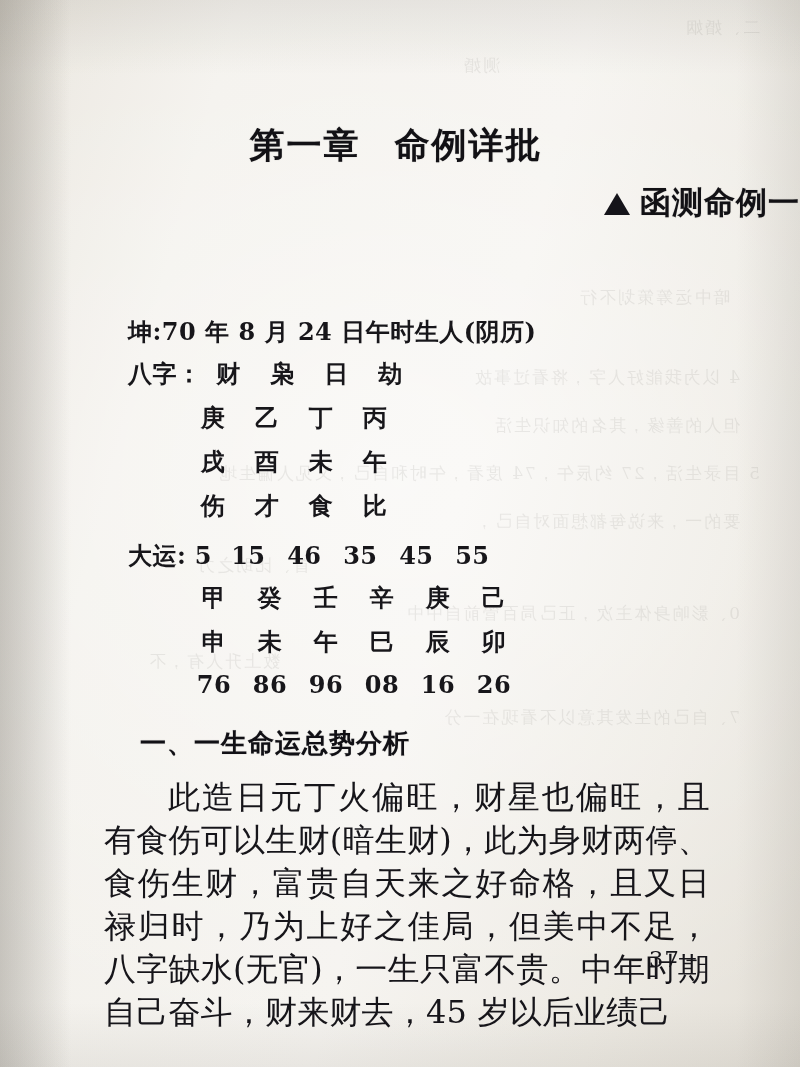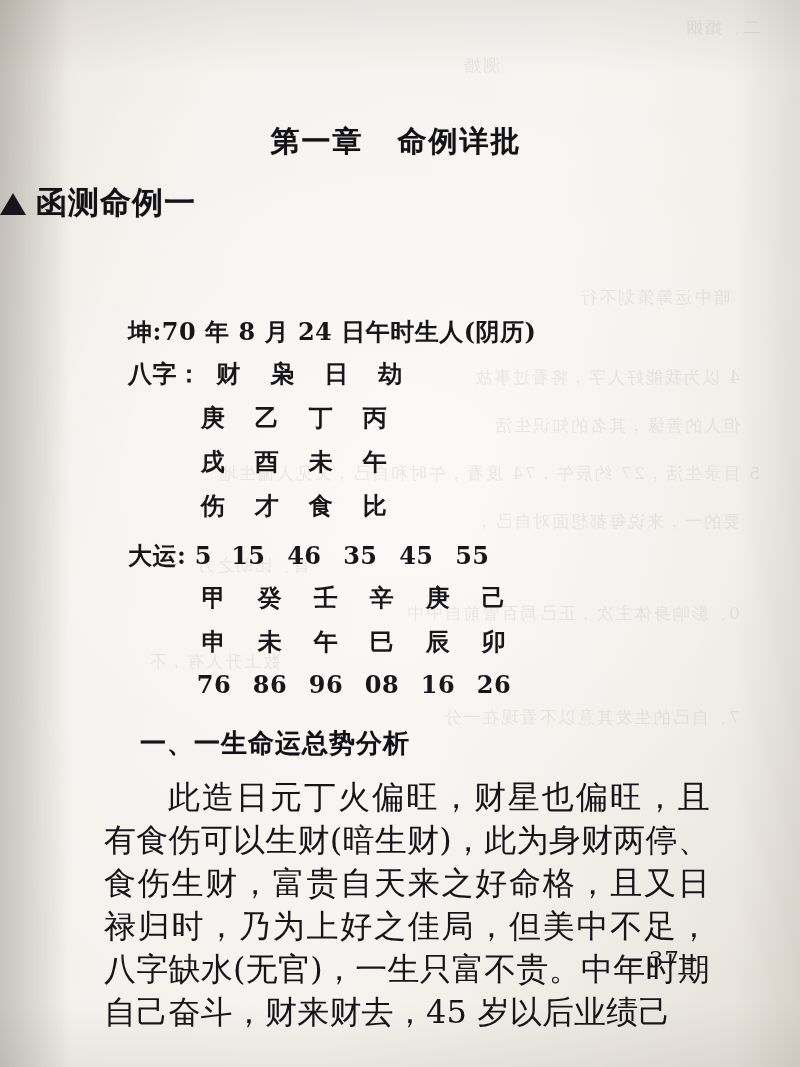--- a/index.html
+++ b/index.html
@@ -61,34 +61,34 @@
     top: 0;
     bottom: 0;
   }
 
   .chapter-title {
     position: absolute;
     top: 122px;
     left: 0;
     right: 8px;
     text-align: center;
-    font-size: 29px;
+    font-size: 35px;
     font-weight: bold;
     letter-spacing: 2px;
     color: #121115;
     text-shadow: 0 0 1px rgba(20,20,20,0.35);
   }
   .chapter-title .gap { display: inline-block; width: 34px; }
 
   .subtitle {
     position: absolute;
     top: 182px;
     left: 0;
     right: 0;
-    text-align: left;
+    text-align: right;
     font-size: 31px;
     font-weight: bold;
     letter-spacing: 1px;
     color: #121115;
     text-shadow: 0 0 1px rgba(20,20,20,0.3);
   }
   .tri-icon {
     display: inline-block;
     width: 0; height: 0;
     border-left: 13px solid transparent;

